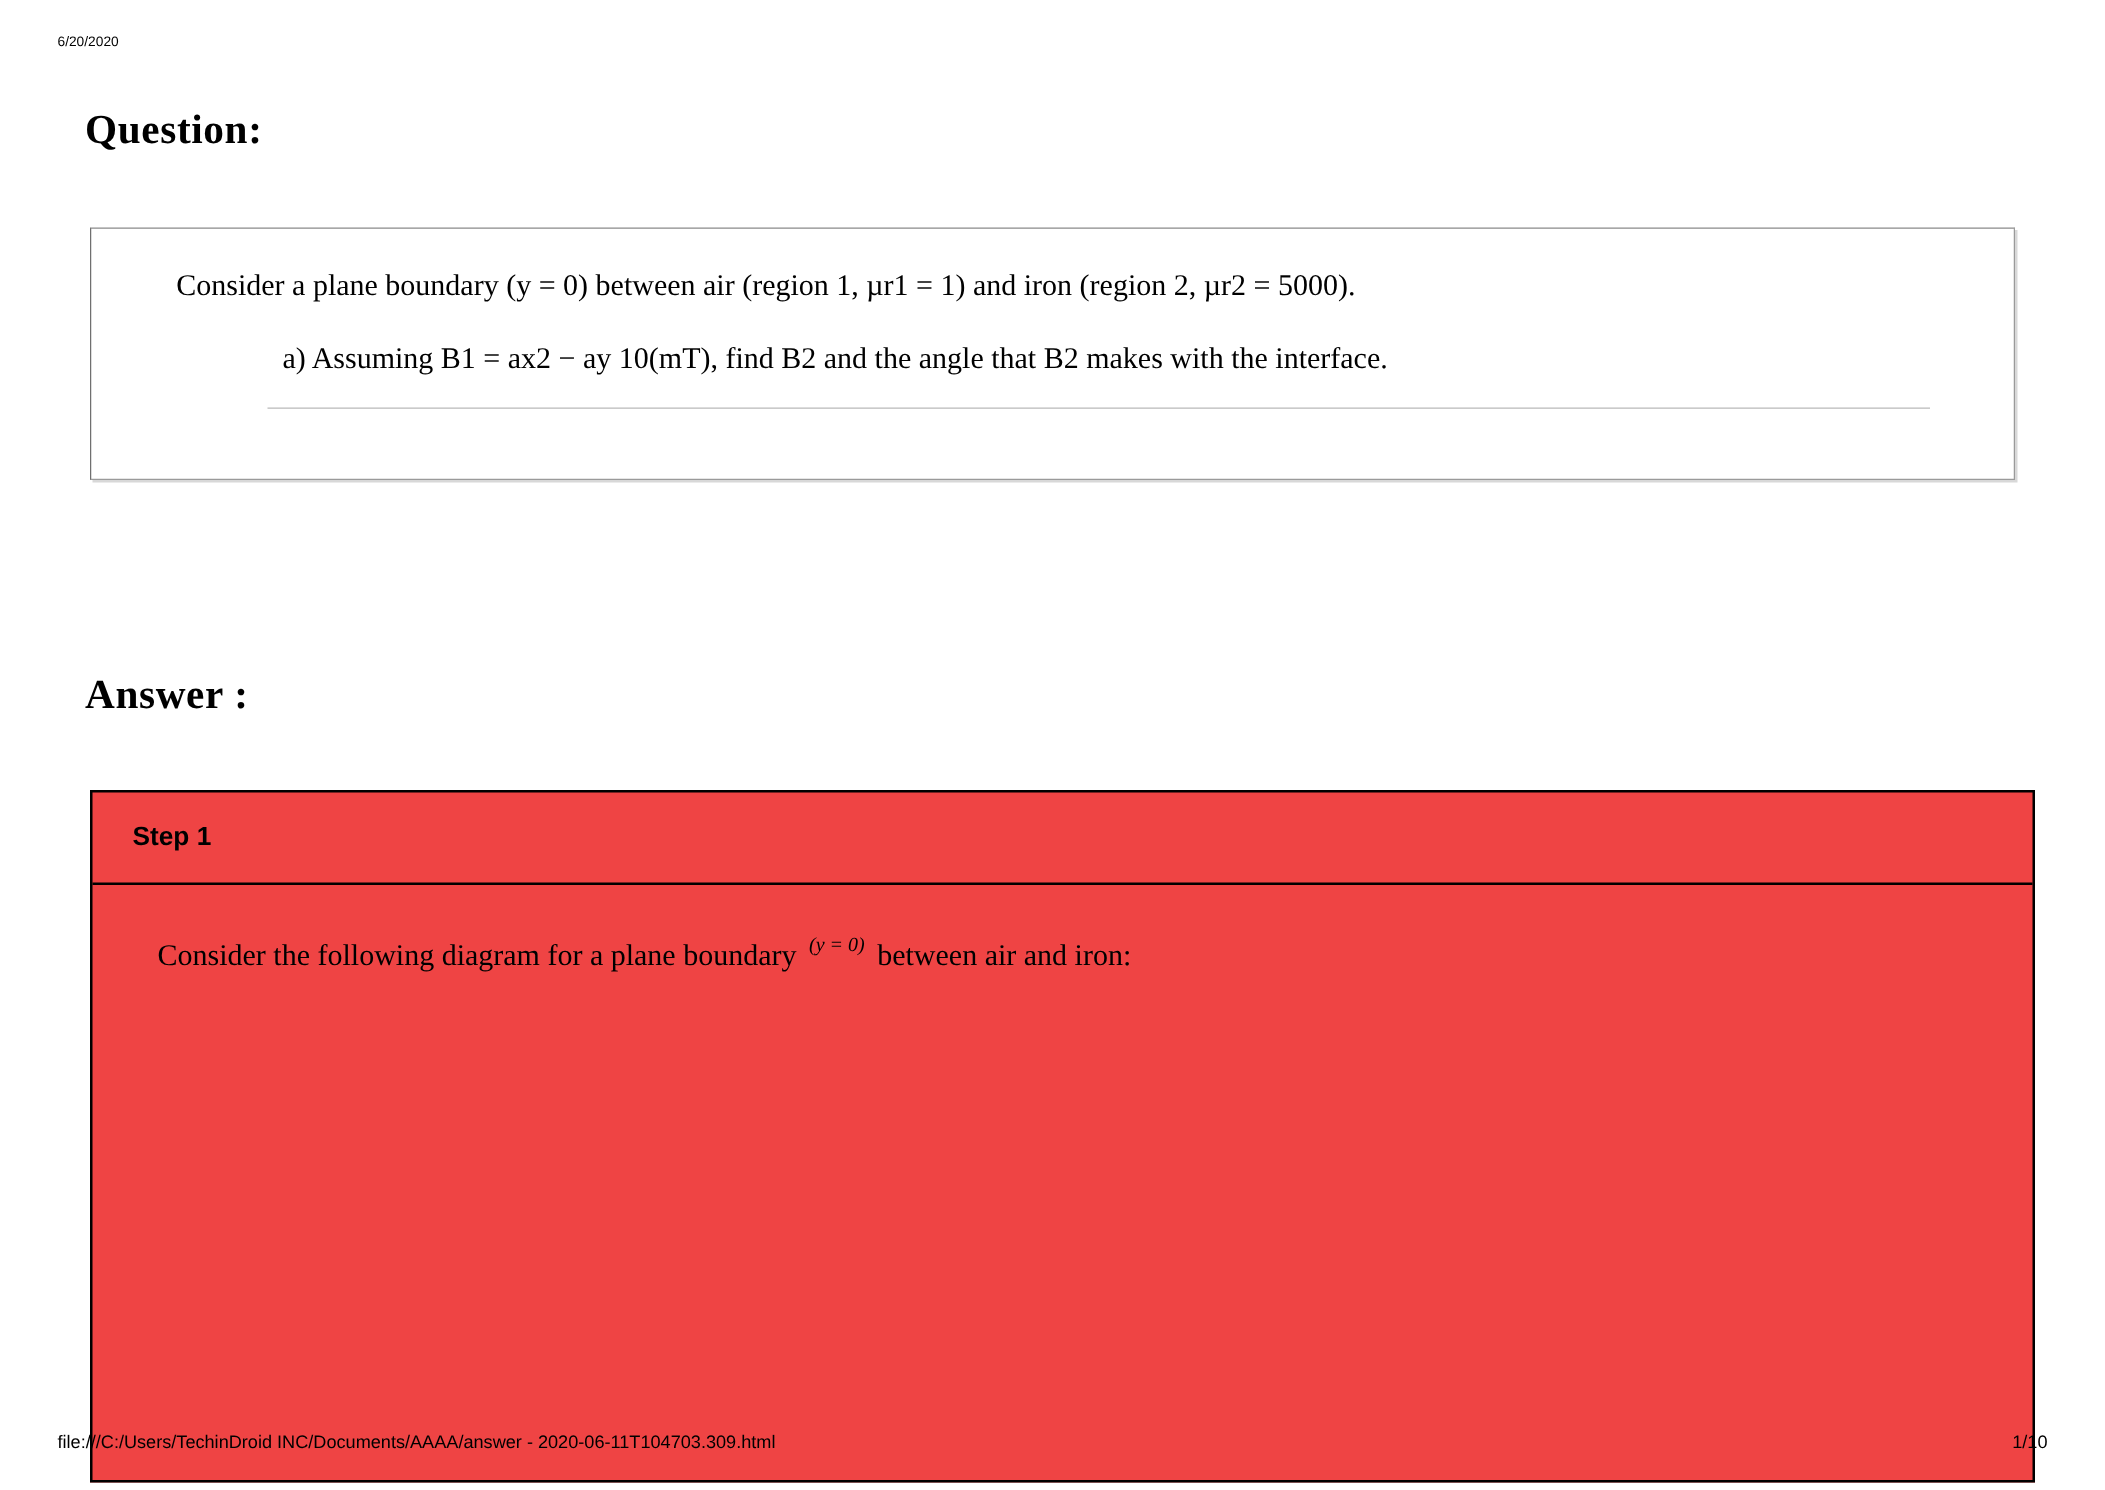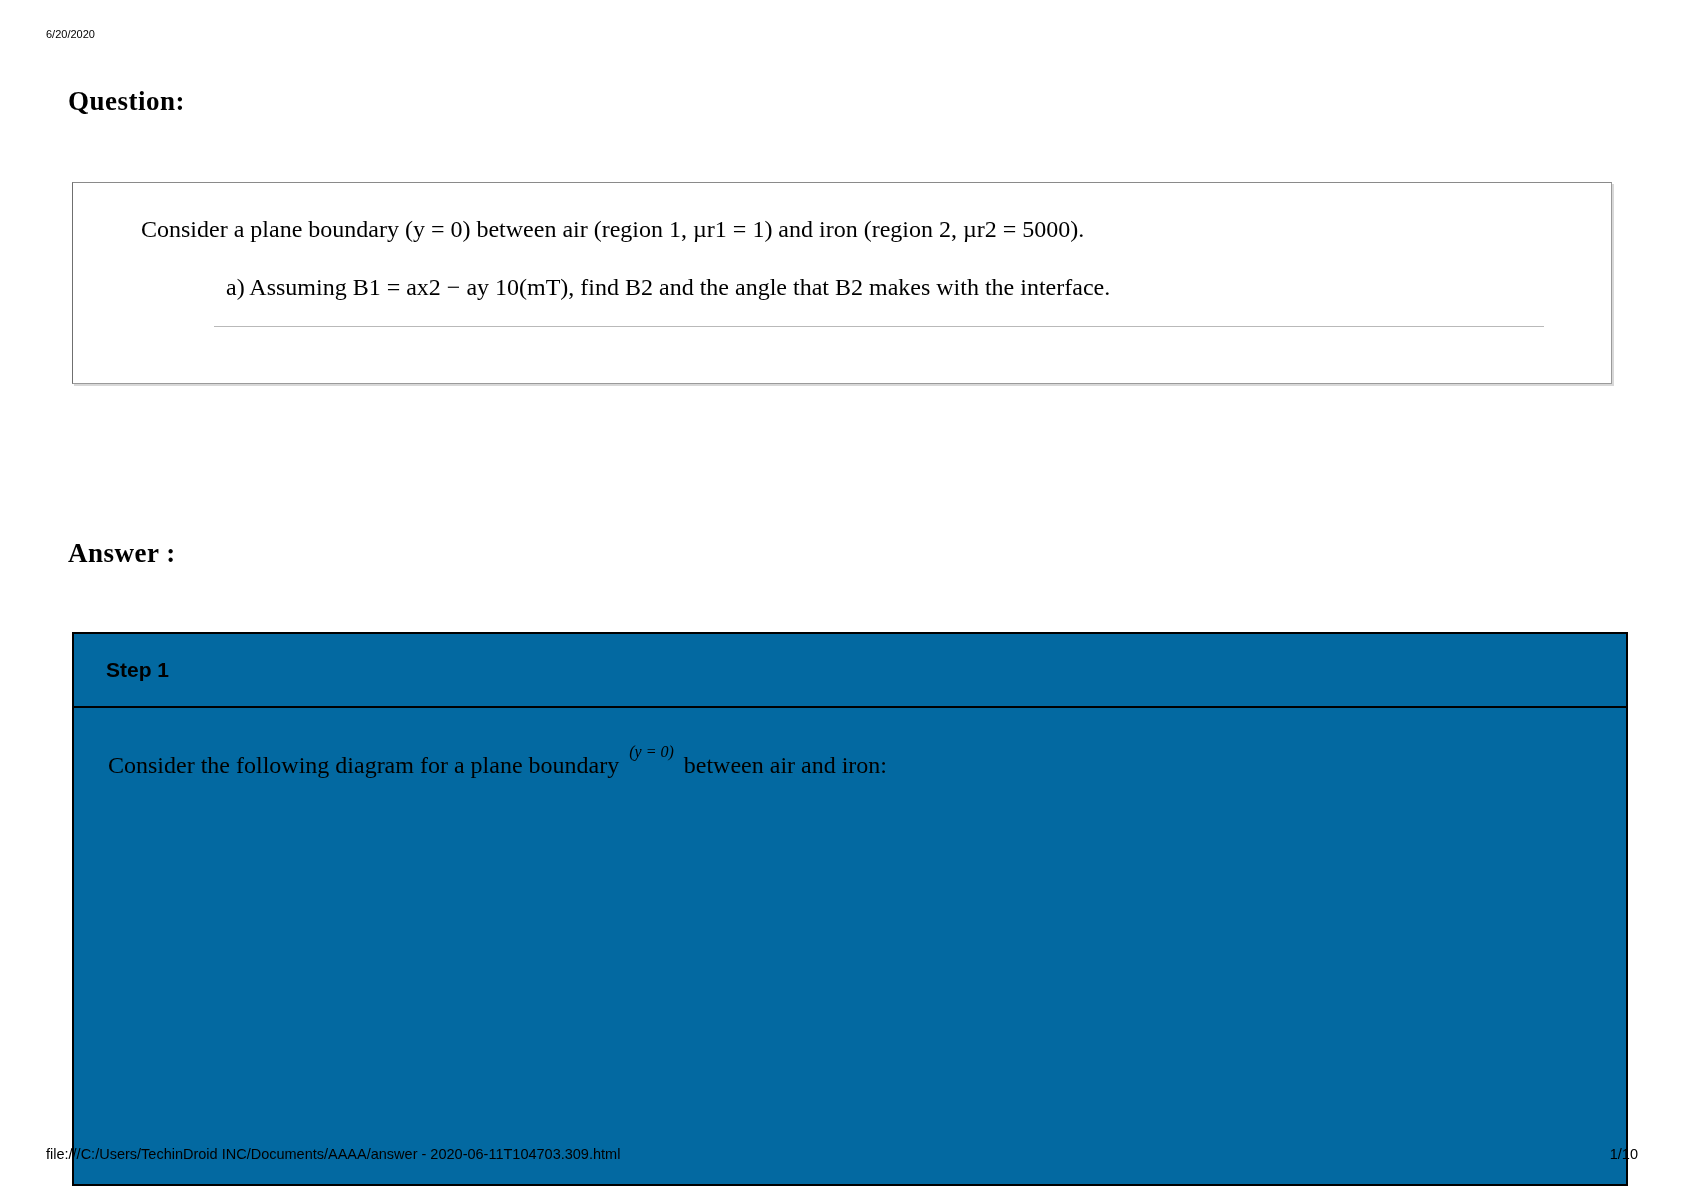--- a/index.html
+++ b/index.html
@@ -64,21 +64,21 @@
   .content {
     position: absolute;
     top: 72px;
     left: 0;
     width: 1684px;
   }
 
   .section-title {
     font-family: "Liberation Serif", serif;
     font-weight: bold;
-    font-size: 27px;
+    font-size: 33px;
     margin: 0;
     padding: 0;
     letter-spacing: 0.5px;
   }
   .question-title {
     position: absolute;
     left: 68px;
     top: 14px;
   }
   .answer-title {
@@ -122,21 +122,21 @@
   }
 
   
   .answer-box {
     position: absolute;
     left: 72px;
     top: 560px;
     width: 1556px;
     box-sizing: border-box;
     border: 2px solid #000000;
-    background: #0369a1;
+    background: #ef4444;
   }
   .step-header {
     height: 74px;
     box-sizing: border-box;
     border-bottom: 2px solid #000000;
     display: flex;
     align-items: center;
     padding-left: 32px;
     font-family: "Liberation Sans", sans-serif;
     font-weight: bold;
@@ -145,22 +145,23 @@
   .step-body {
     height: 476px;
     box-sizing: border-box;
     padding: 42px 34px 0 34px;
     position: relative;
   }
   .body-line {
     font-size: 24px;
     line-height: 1.3;
     display: flex;
-    align-items: flex-start;
+    align-items: center;
     flex-wrap: nowrap;
+    margin-left: 18px;
   }
   .body-line .txt-pre { white-space: pre; }
   .body-line .txt-post { white-space: pre; }
   .inline-math {
     font-family: "Liberation Serif", serif;
     font-style: italic;
     font-size: 16px;
     position: relative;
     top: -8px;
     margin: 0 4px;

